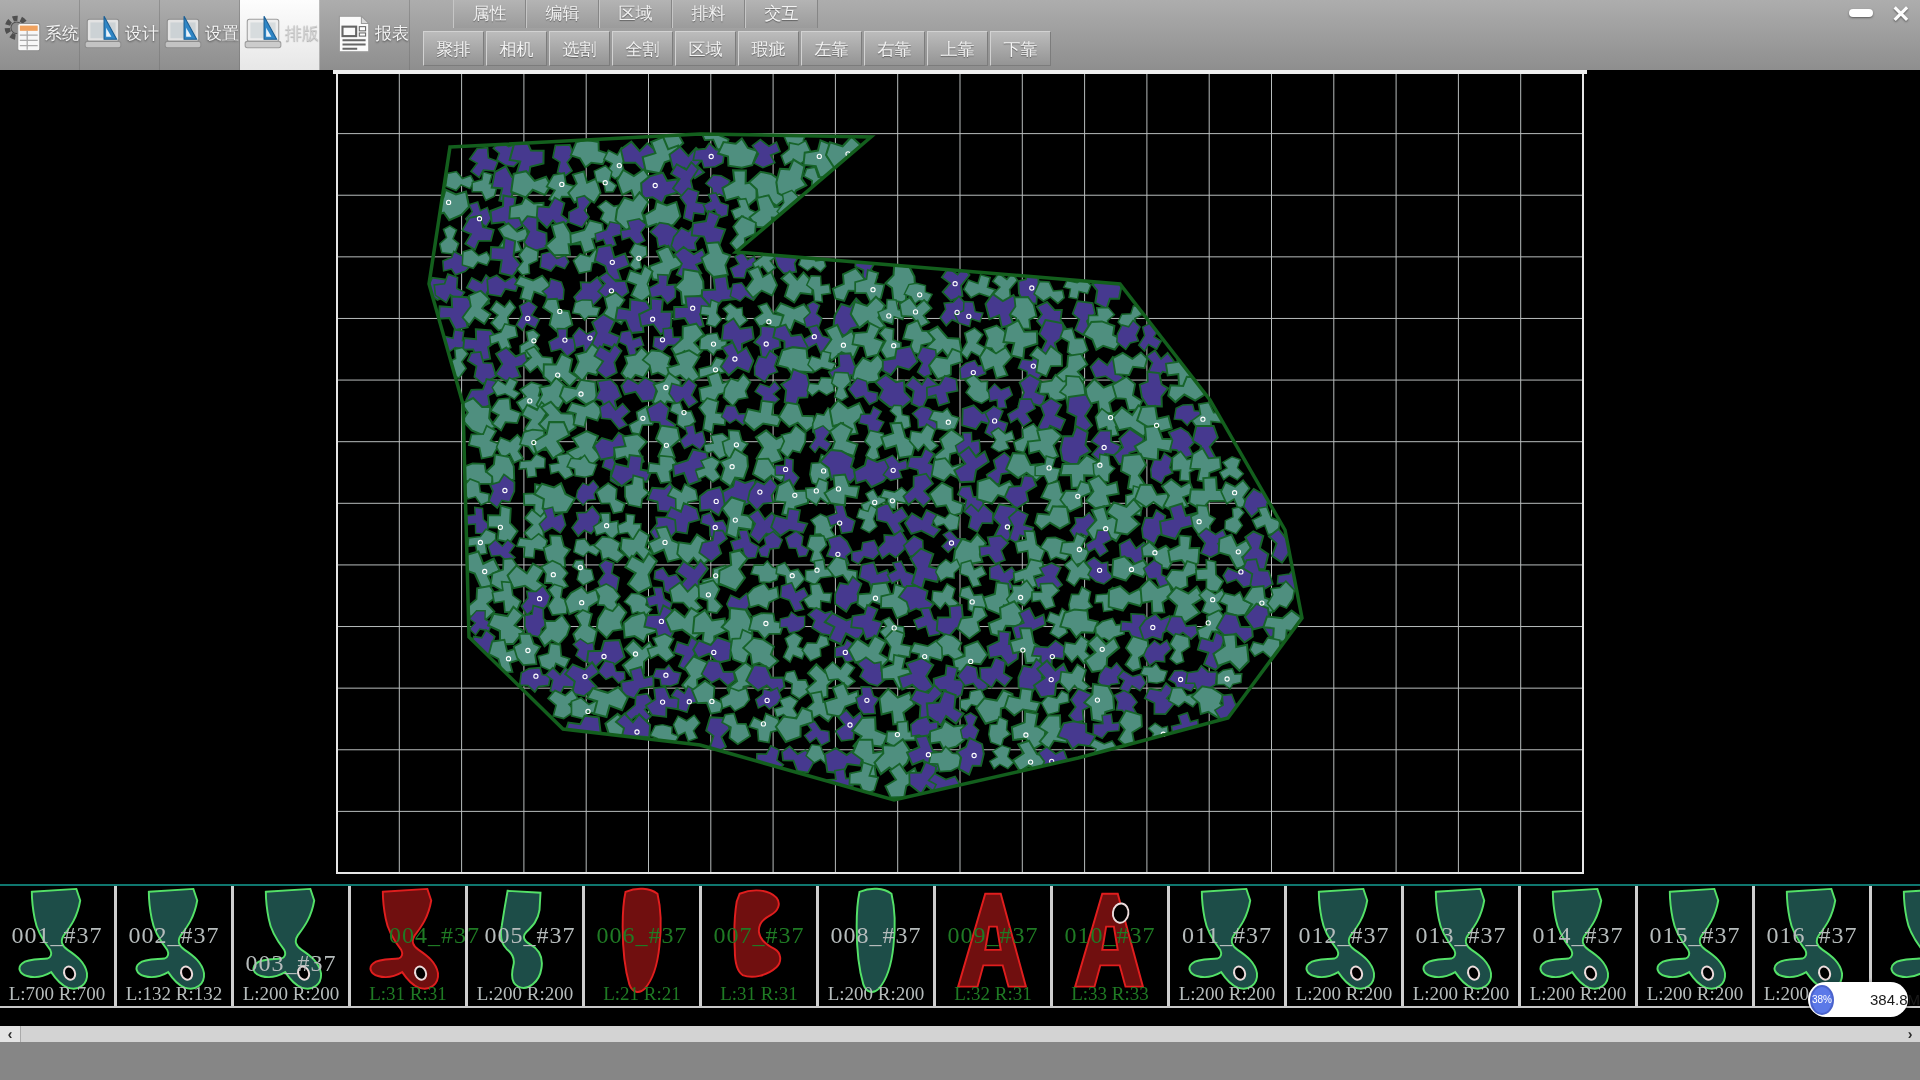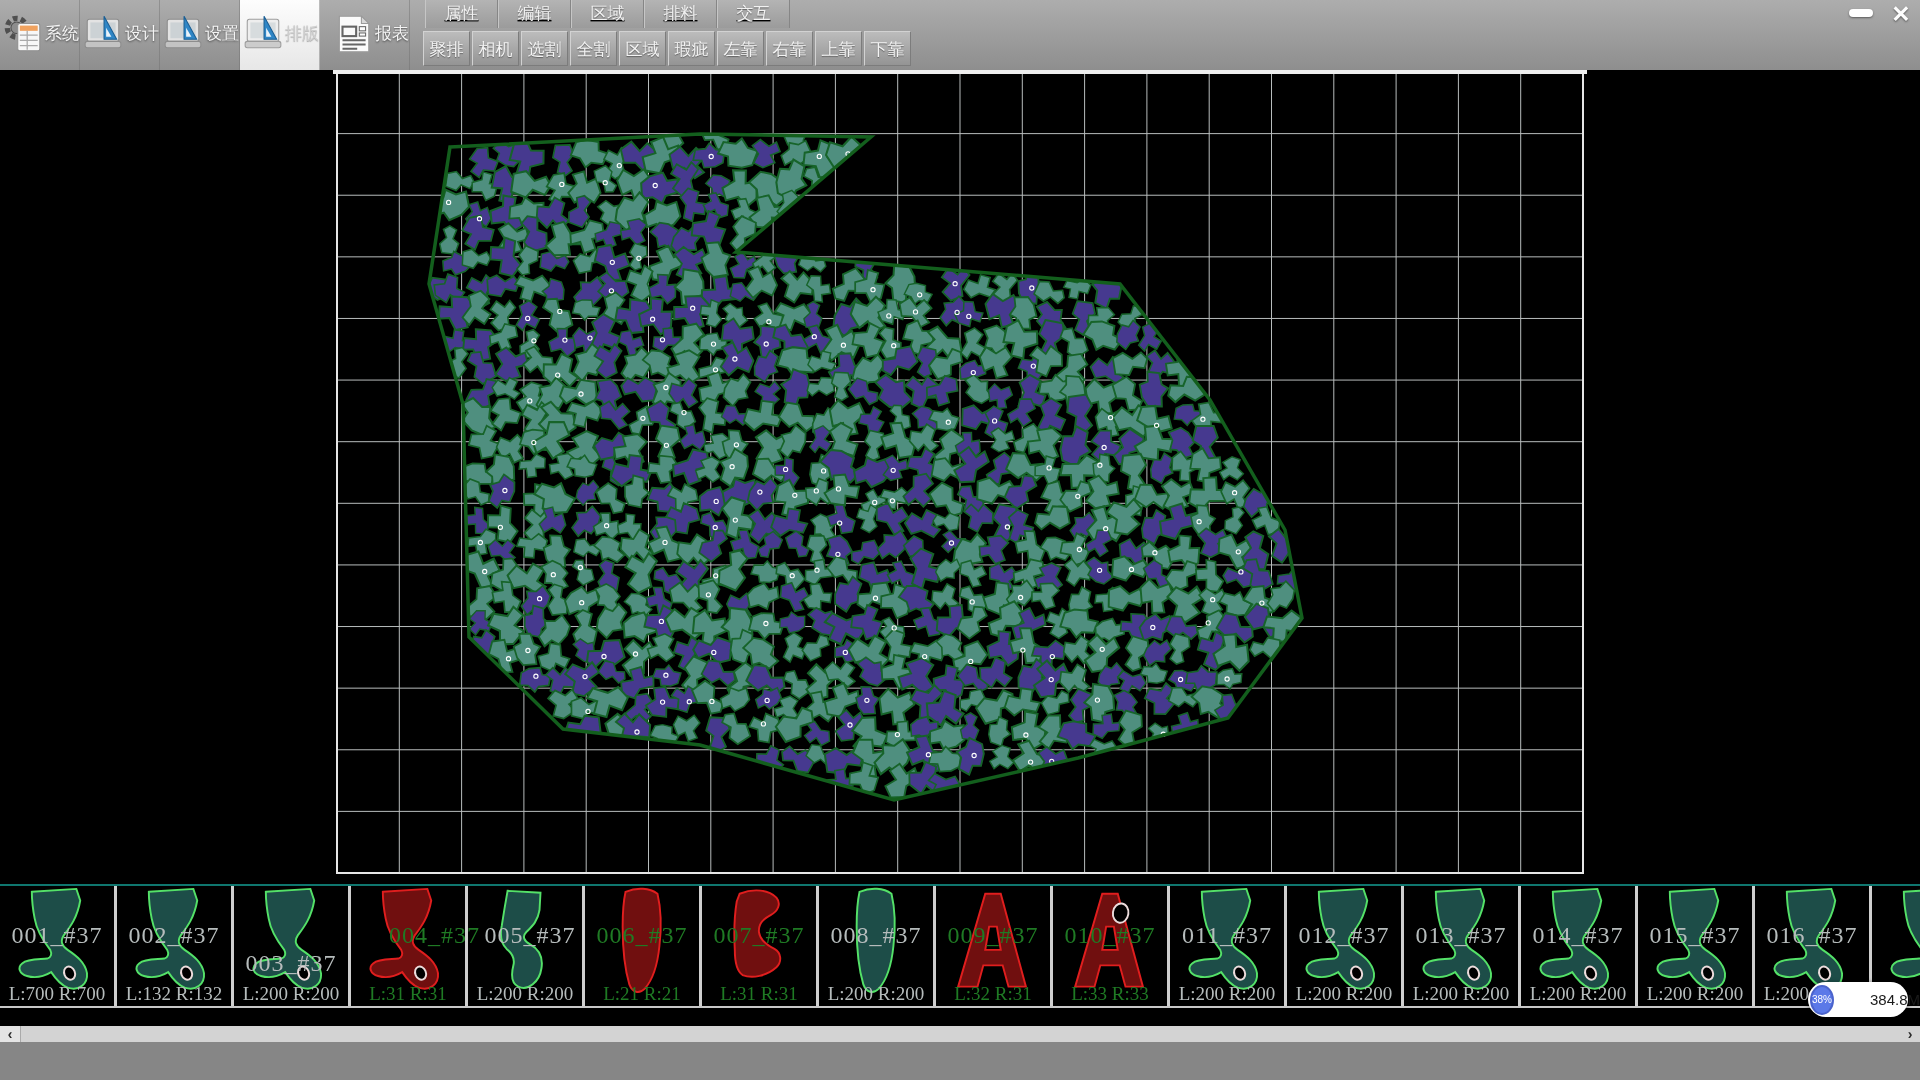--- a/index.html
+++ b/index.html
@@ -13,27 +13,27 @@
   .navbtn{width:80px;height:70px;display:flex;flex-direction:row;align-items:center;
     justify-content:flex-end;padding-bottom:2px;box-sizing:border-box;
     border-right:1px solid rgba(110,110,110,.45);cursor:default;}
   .navbtn .icon{flex:1;display:flex;align-items:center;justify-content:center;}
   .navbtn .lbl{font-size:17px;color:#f4f4f4;line-height:20px;text-shadow:0 1px 2px rgba(55,55,55,.8);}
   .navbtn.active{background:linear-gradient(#fdfdfd,#e7e7e7);}
   .navbtn.active .lbl{color:#cfcfcf;text-shadow:0 1px 1px rgba(120,120,120,.6);}
   .navgap{width:10px;height:70px;}
 
   .menus{position:absolute;left:423px;top:0;}
-  .menurow1{display:flex;height:28px;margin-left:2px;text-decoration:underline;}
+  .menurow1{display:flex;height:28px;margin-left:30px;}
   .menu-item{width:73px;height:28px;line-height:28px;text-align:center;color:#f2f2f2;font-size:17px;
     background:linear-gradient(#b4b4b4,#9b9b9b);
     border-left:1px solid #c6c6c6;border-right:1px solid #868686;box-sizing:border-box;
     text-shadow:0 1px 1px rgba(70,70,70,.7);}
   .menurow2{display:flex;gap:2px;margin-top:3px;}
-  .tool-item{width:47px;height:35px;line-height:35px;text-align:center;font-size:17px;color:#f4f4f4;
+  .tool-item{width:61px;height:35px;line-height:35px;text-align:center;font-size:17px;color:#f4f4f4;
     background:linear-gradient(#bcbcbc,#949494);
     border:1px solid;border-color:#d2d2d2 #7c7c7c #7c7c7c #d2d2d2;box-sizing:border-box;
     text-shadow:0 1px 1px rgba(70,70,70,.7);}
 
   .winbtns{position:absolute;right:4px;top:1px;display:flex;gap:8px;align-items:center;}
   .win-min{width:34px;height:24px;display:grid;place-items:center;}
   .win-min .bar{width:24px;height:8px;background:#fff;border-radius:4px;box-shadow:0 1px 2px rgba(60,60,60,.7);}
   .win-close{width:30px;height:24px;display:grid;place-items:center;color:#fdfdfd;font-size:23px;
     font-weight:bold;text-shadow:0 1px 2px rgba(60,60,60,.8);}
 

